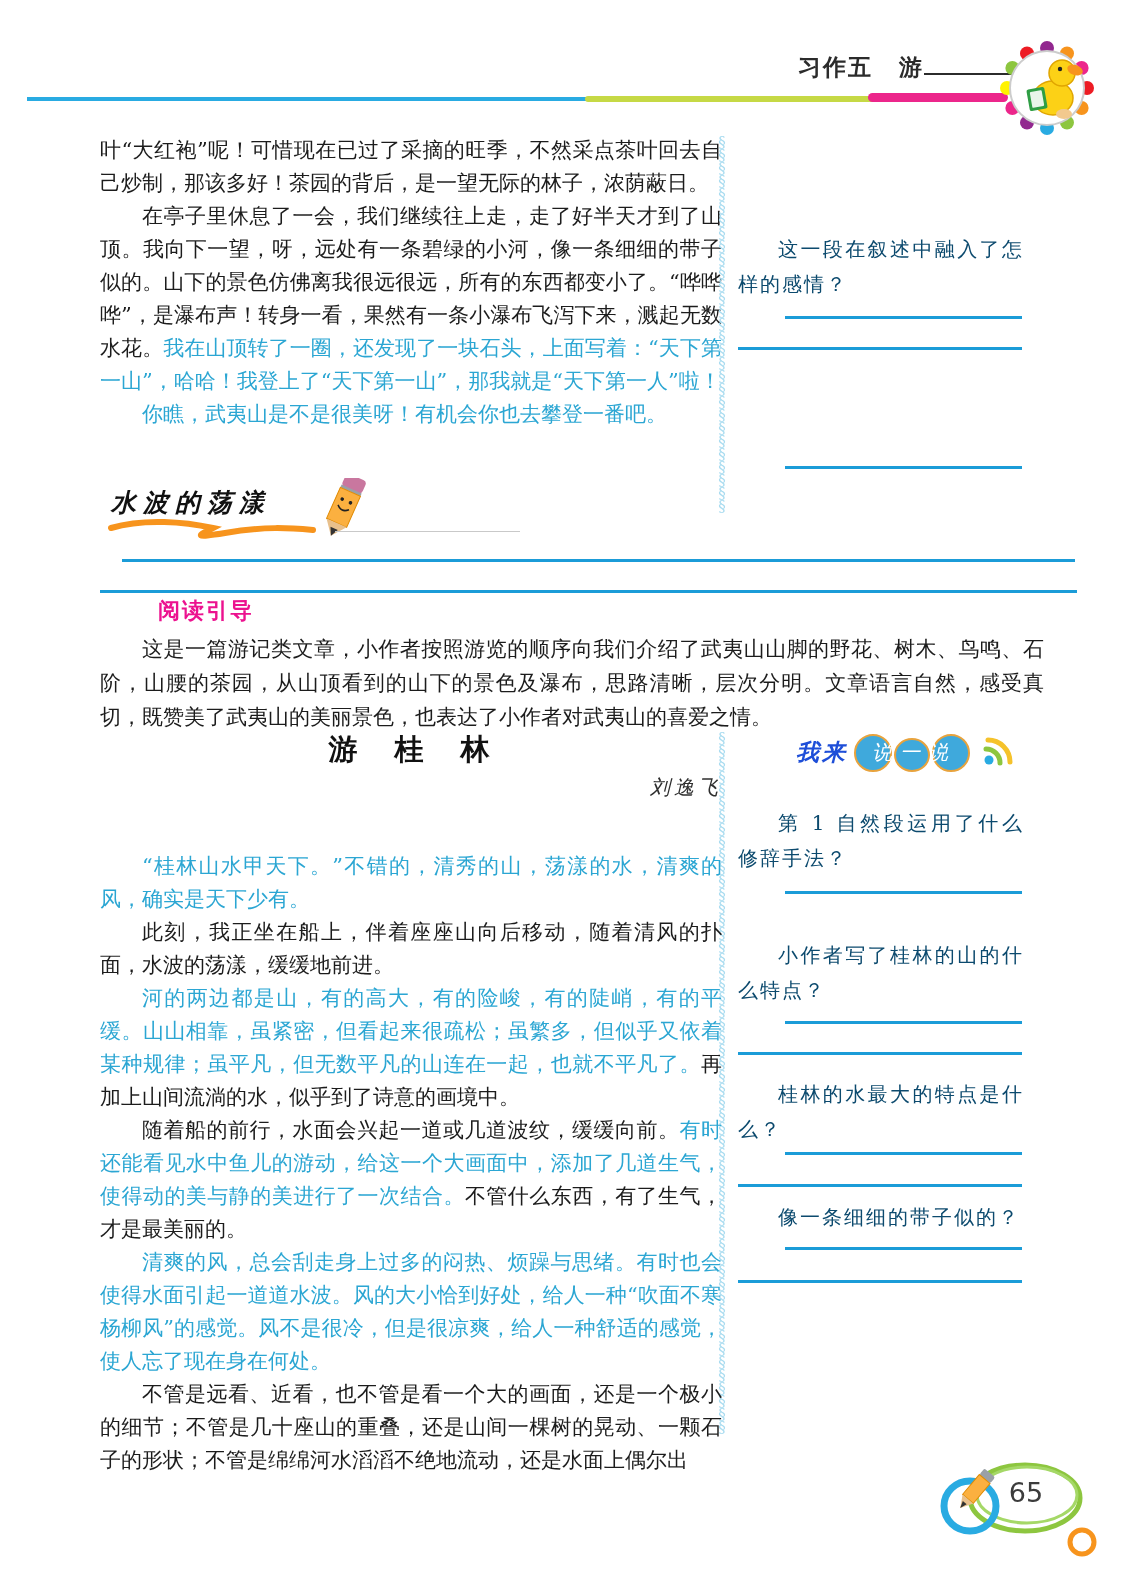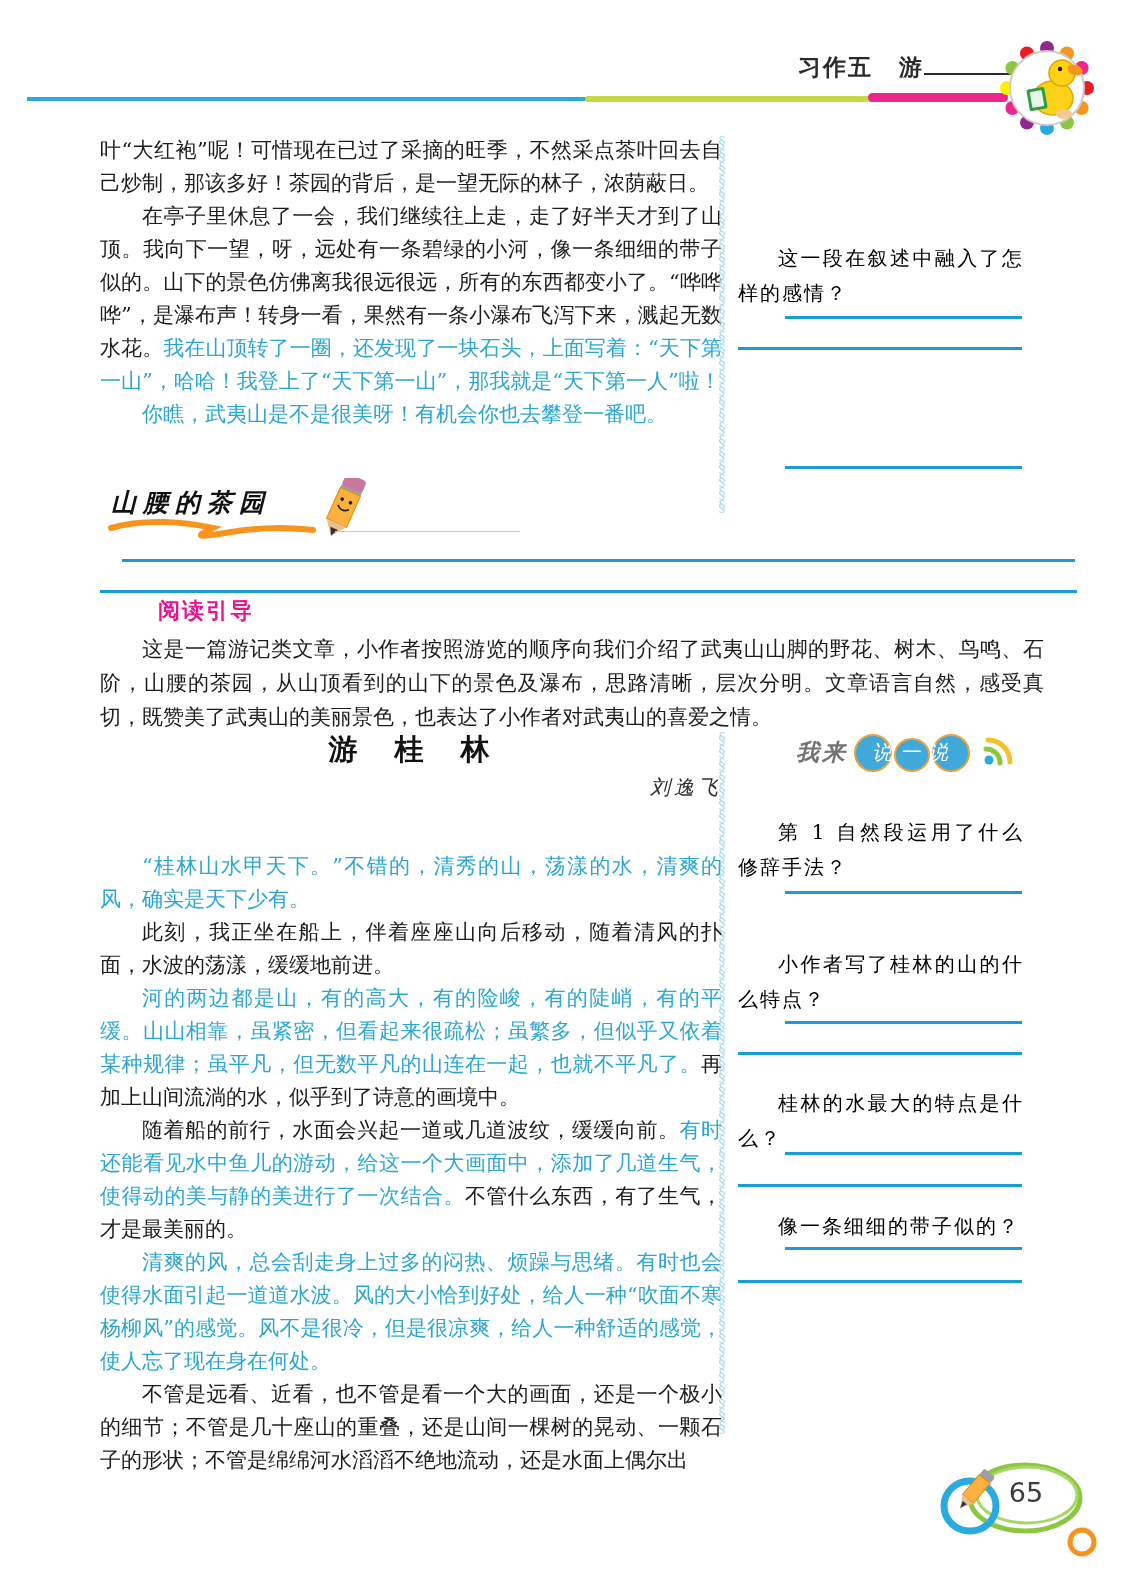--- a/index.html
+++ b/index.html
@@ -36,22 +36,22 @@
   .seg-black{color:var(--ink);}
   .seg-blue{color:var(--blue-text);}
   
   .wavy{
     position:absolute;width:18px;color:#a9dcf0;font-size:15px;line-height:13px;
     white-space:pre;text-align:center;overflow:hidden;font-family:"DejaVu Serif",serif;
   }
   
   .mq{
     position:absolute;left:738px;width:286px;text-indent:2em;
-    font-size:20px;line-height:35px;letter-spacing:2px;color:#000000;
-    font-family:"DejaVu Serif","Liberation Serif",serif;text-align:justify;margin-top:9px;
+    font-size:20px;line-height:35px;letter-spacing:2px;color:#0c4a6e;
+    font-family:"DejaVu Serif","Liberation Serif",serif;text-align:justify;
   }
   .aline{position:absolute;left:738px;width:284px;height:0;border-top:3px solid var(--line-blue);}
   .aline.ind{left:785px;width:237px;}
   
   .comment-label{
     position:absolute;left:105px;top:478px;width:330px;height:62px;
   }
   .comment-label .txt{
     position:absolute;left:6px;top:8px;font-size:25px;font-weight:bold;font-style:italic;
     letter-spacing:7px;color:#111;font-family:"DejaVu Serif",serif;white-space:nowrap;
@@ -73,21 +73,21 @@
     position:absolute;left:100px;top:730px;width:622px;text-align:center;
     font-size:29px;font-weight:bold;color:#111;letter-spacing:4px;
     font-family:"DejaVu Sans","Liberation Sans",sans-serif;
   }
   .essay2-author{
     position:absolute;left:100px;top:774px;width:622px;text-align:right;
     font-size:20px;font-style:italic;color:#2e2e2e;letter-spacing:4px;
   }
   .speak-badge{position:absolute;left:796px;top:731px;height:42px;display:flex;align-items:center;}
   .speak-badge .prefix{
-    font-size:23px;font-style:italic;font-weight:bold;color:#737373;letter-spacing:3px;
+    font-size:23px;font-style:italic;font-weight:bold;color:#1d4ed8;letter-spacing:3px;
     font-family:"DejaVu Serif",serif;margin-right:6px;white-space:nowrap;
   }
   .bubble{position:relative;width:122px;height:40px;}
   .bubble .c{position:absolute;top:2px;width:38px;height:38px;border-radius:50%;
     background:#3fa9dc;border:2px solid #e8a33d;}
   .bubble .c1{left:0;} .bubble .c2{left:40px;top:6px;width:36px;height:34px;} .bubble .c3{left:78px;}
   .bubble .btxt{
     position:absolute;left:0;top:7px;width:120px;text-align:center;color:#fff;
     font-size:20px;font-style:italic;letter-spacing:8px;white-space:nowrap;
   }
@@ -231,21 +231,21 @@
 
   <div class="mq" style="top:232px">
     <span>这一段在叙述中融入了怎样的感情？</span>
   </div>
   <div class="aline ind" style="top:316px"></div>
   <div class="aline" style="top:347px"></div>
 
   <div class="aline ind" style="top:466px"></div>
 
   <div class="comment-label">
-    <span class="txt">山腰的茶园</span>
+    <span class="txt">水波的荡漾</span>
     <svg width="330" height="62" viewBox="0 0 330 62">
       <path d="M6,50 C40,40 80,44 108,50 C92,58 88,60 120,55 C160,48 185,50 208,52" fill="none" stroke="#f7941d" stroke-width="6" stroke-linecap="round"></path>
       <g transform="rotate(24 238 28)">
         <rect x="228" y="-4" width="22" height="14" rx="4" fill="#c9779f"></rect>
         <rect x="228" y="9" width="22" height="3" fill="#9aa0a6"></rect>
         <rect x="228" y="12" width="22" height="34" fill="#fbb040" stroke="#e08a00" stroke-width="1"></rect>
         <circle cx="234.5" cy="22" r="1.8" fill="#222"></circle>
         <circle cx="243.5" cy="22" r="1.8" fill="#222"></circle>
         <path d="M233,29 q6,6 12,0" fill="none" stroke="#222" stroke-width="1.5"></path>
         <polygon points="228,46 250,46 239,60" fill="#e8c08c"></polygon>

